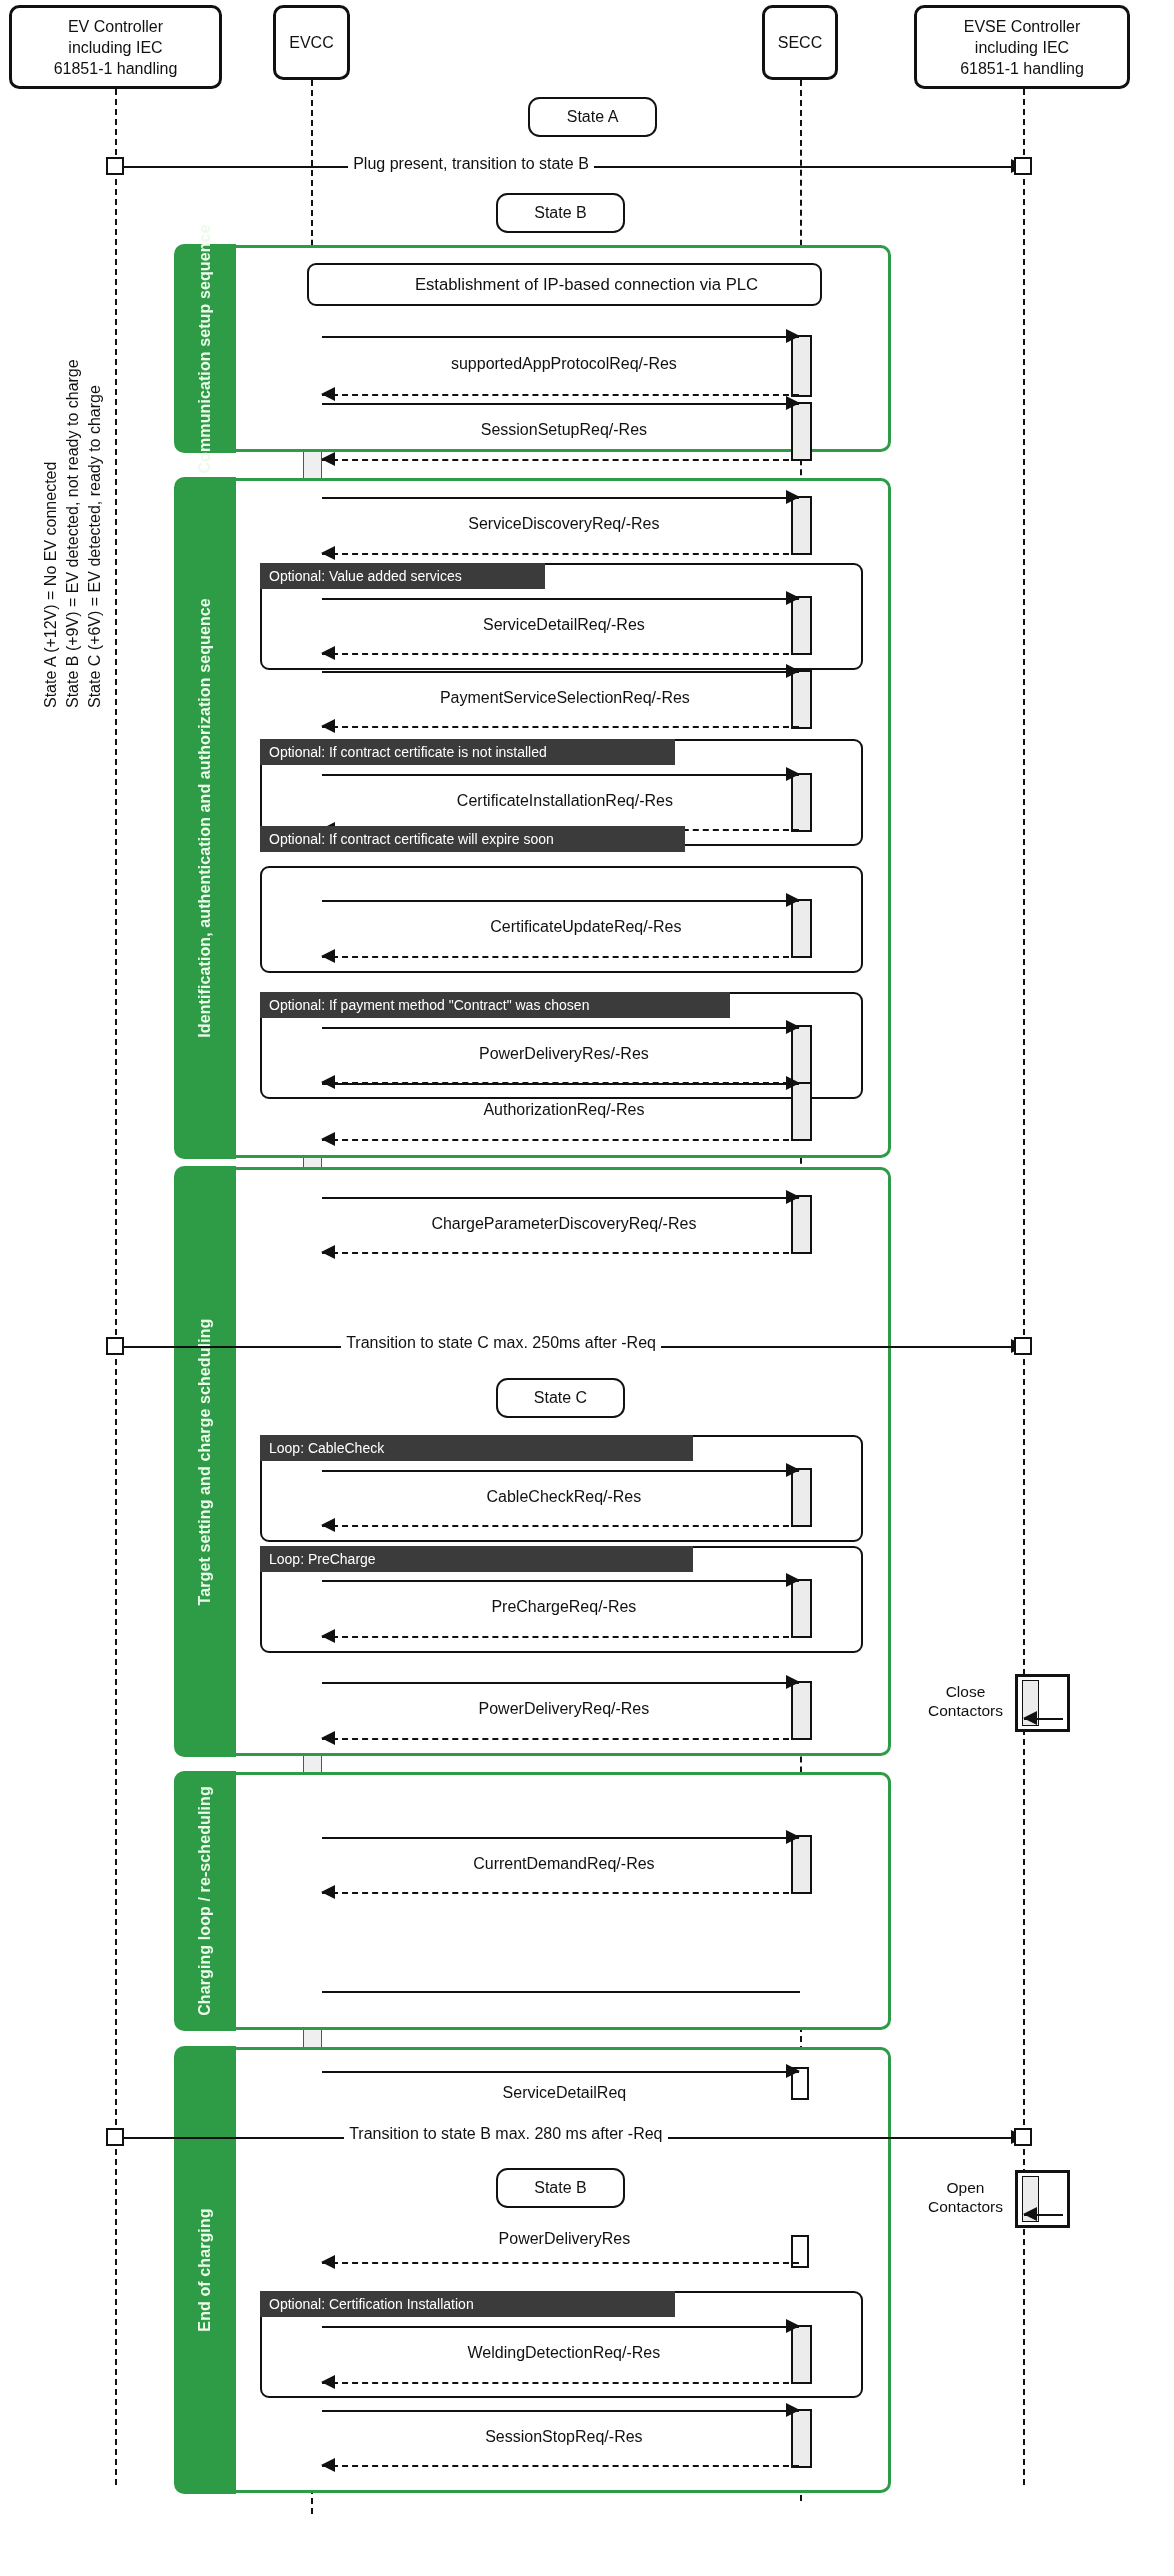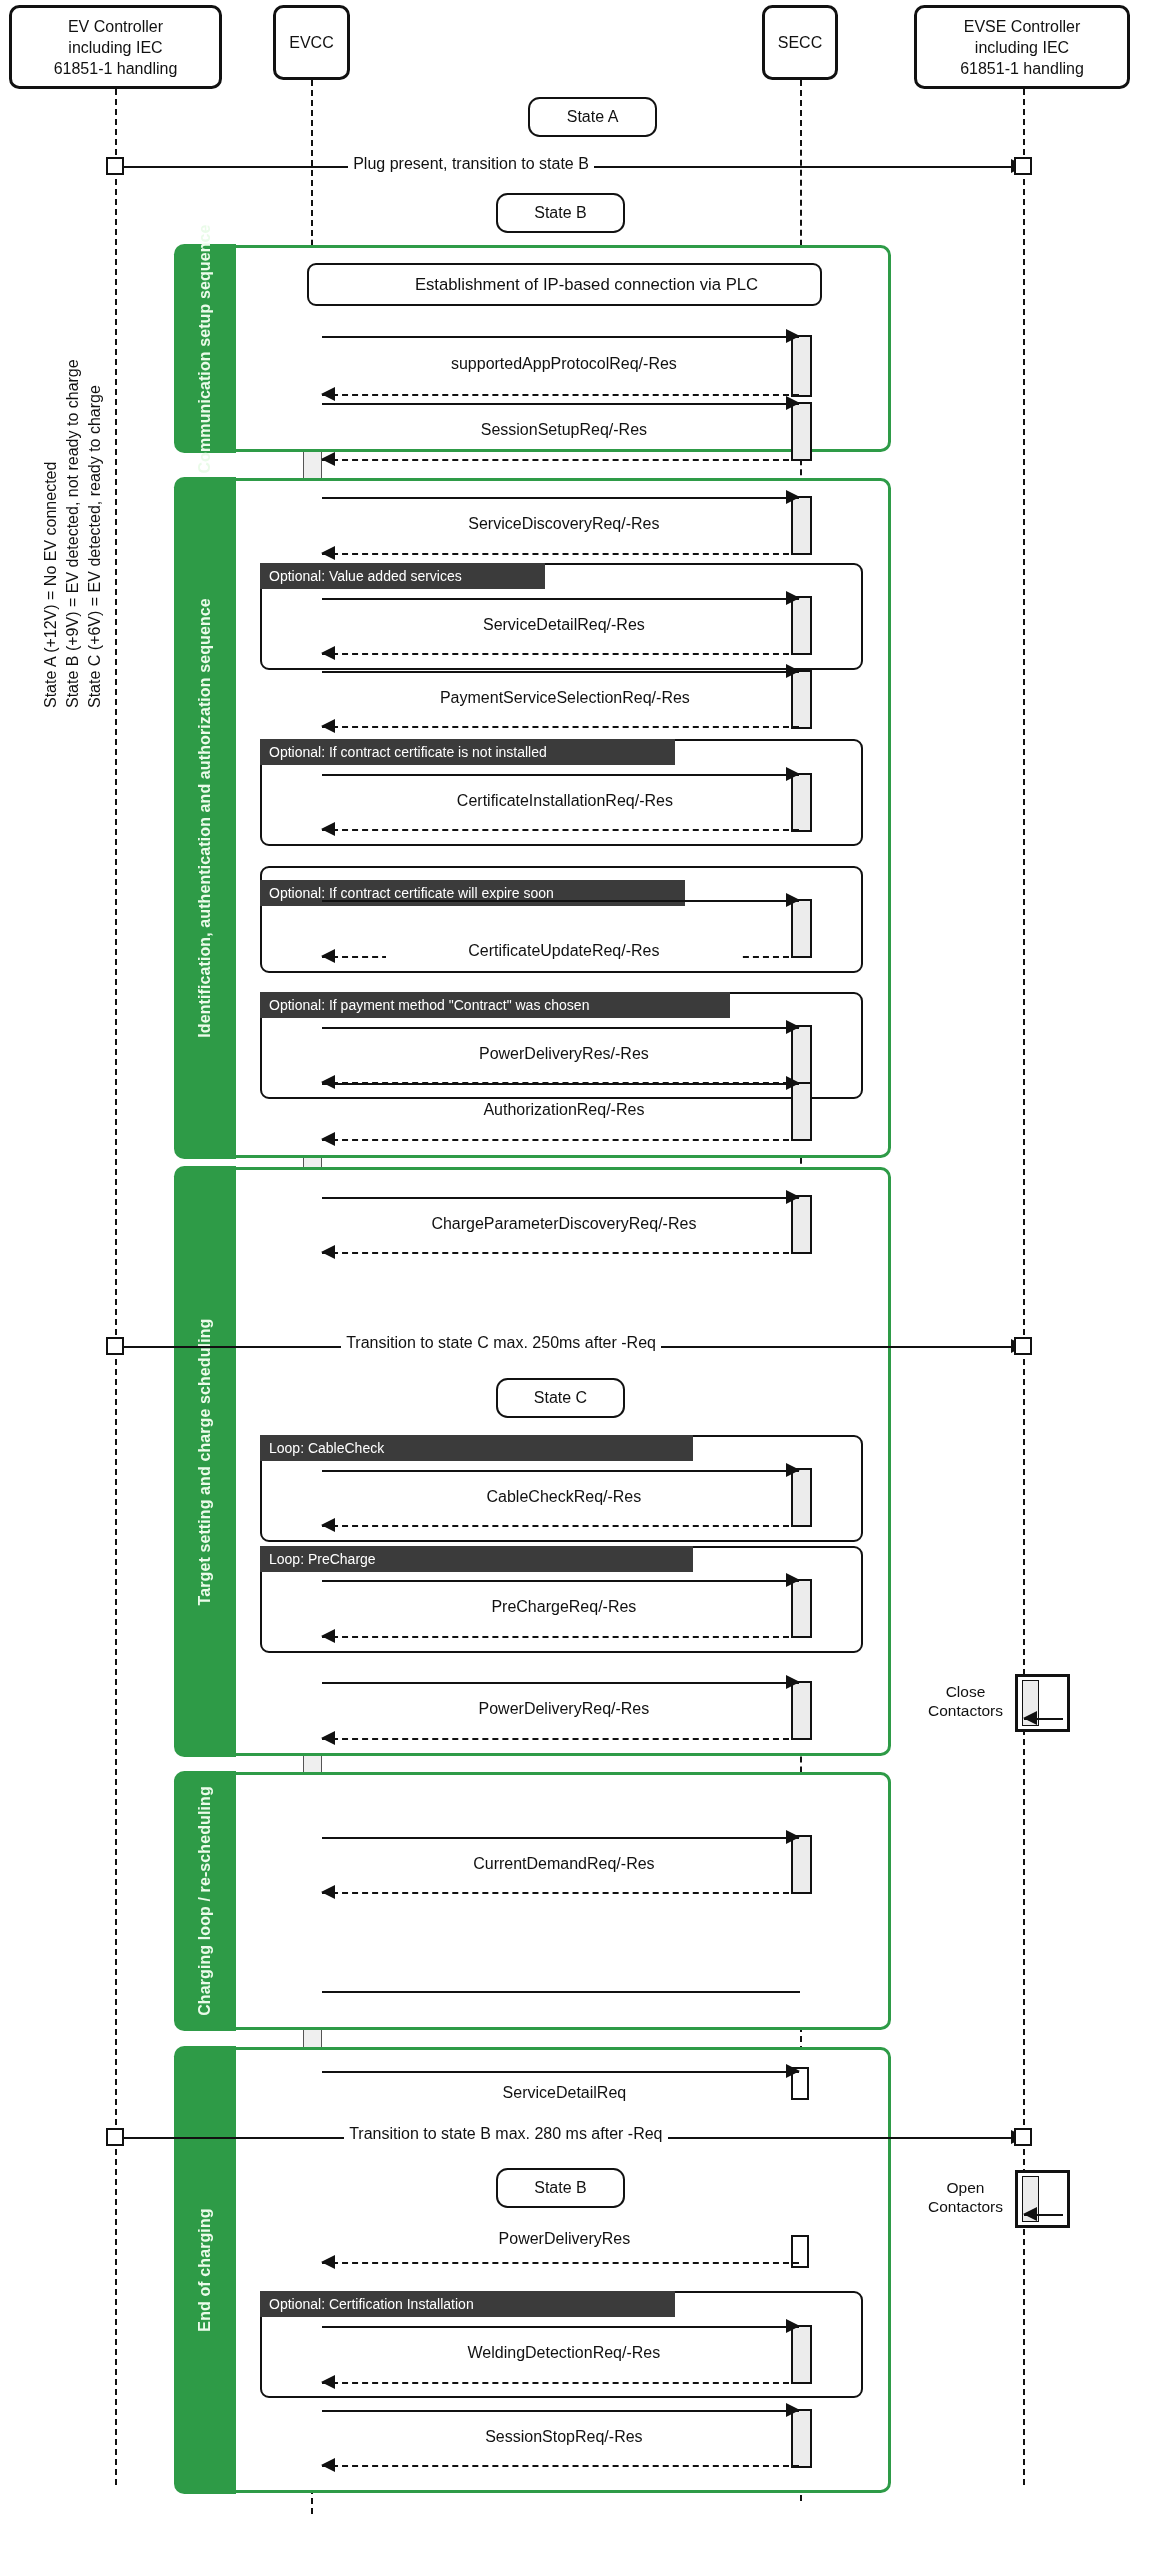--- a/index.html
+++ b/index.html
@@ -207,31 +207,31 @@
     <div class="line"></div>
     <div class="arrowR"></div>
   </div>
   <div class="msg dashed" style="left:322px;top:829px;width:477px;">
     <div class="line"></div>
     <div class="arrowL"></div>
   </div>
   <div class="msglabel" style="left:374px;top:792px;width:374px;">CertificateInstallationReq/-Res</div>
 
   <div class="frag" style="left:260px;top:866px;width:603px;height:107px;"></div>
-  <div class="fraghdr" style="left:260px;top:880px;width:425px;">Optional: If contract certificate will expire soon</div>
+  <div class="fraghdr" style="left:260px;top:826px;width:425px;">Optional: If contract certificate will expire soon</div>
   <div class="act" style="left:791px;top:899px;width:20.6px;height:59px;"></div>
   <div class="msg" style="left:322px;top:900px;width:477px;">
     <div class="line"></div>
     <div class="arrowR"></div>
   </div>
   <div class="msg dashed" style="left:322px;top:956px;width:477px;">
     <div class="line"></div>
     <div class="arrowL"></div>
   </div>
-  <div class="msglabel" style="left:386px;top:918px;width:348px;margin-top:24px;">CertificateUpdateReq/-Res</div>
+  <div class="msglabel" style="left:408px;top:918px;width:348px;">CertificateUpdateReq/-Res</div>
 
   <div class="frag" style="left:260px;top:992px;width:603px;height:107px;"></div>
   <div class="fraghdr" style="left:260px;top:992px;width:470px;">Optional: If payment method "Contract" was chosen</div>
   <div class="act" style="left:791px;top:1025px;width:20.6px;height:59px;"></div>
   <div class="msg" style="left:322px;top:1027px;width:477px;">
     <div class="line"></div>
     <div class="arrowR"></div>
   </div>
   <div class="msg dashed" style="left:322px;top:1082px;width:477px;">
     <div class="line"></div>

